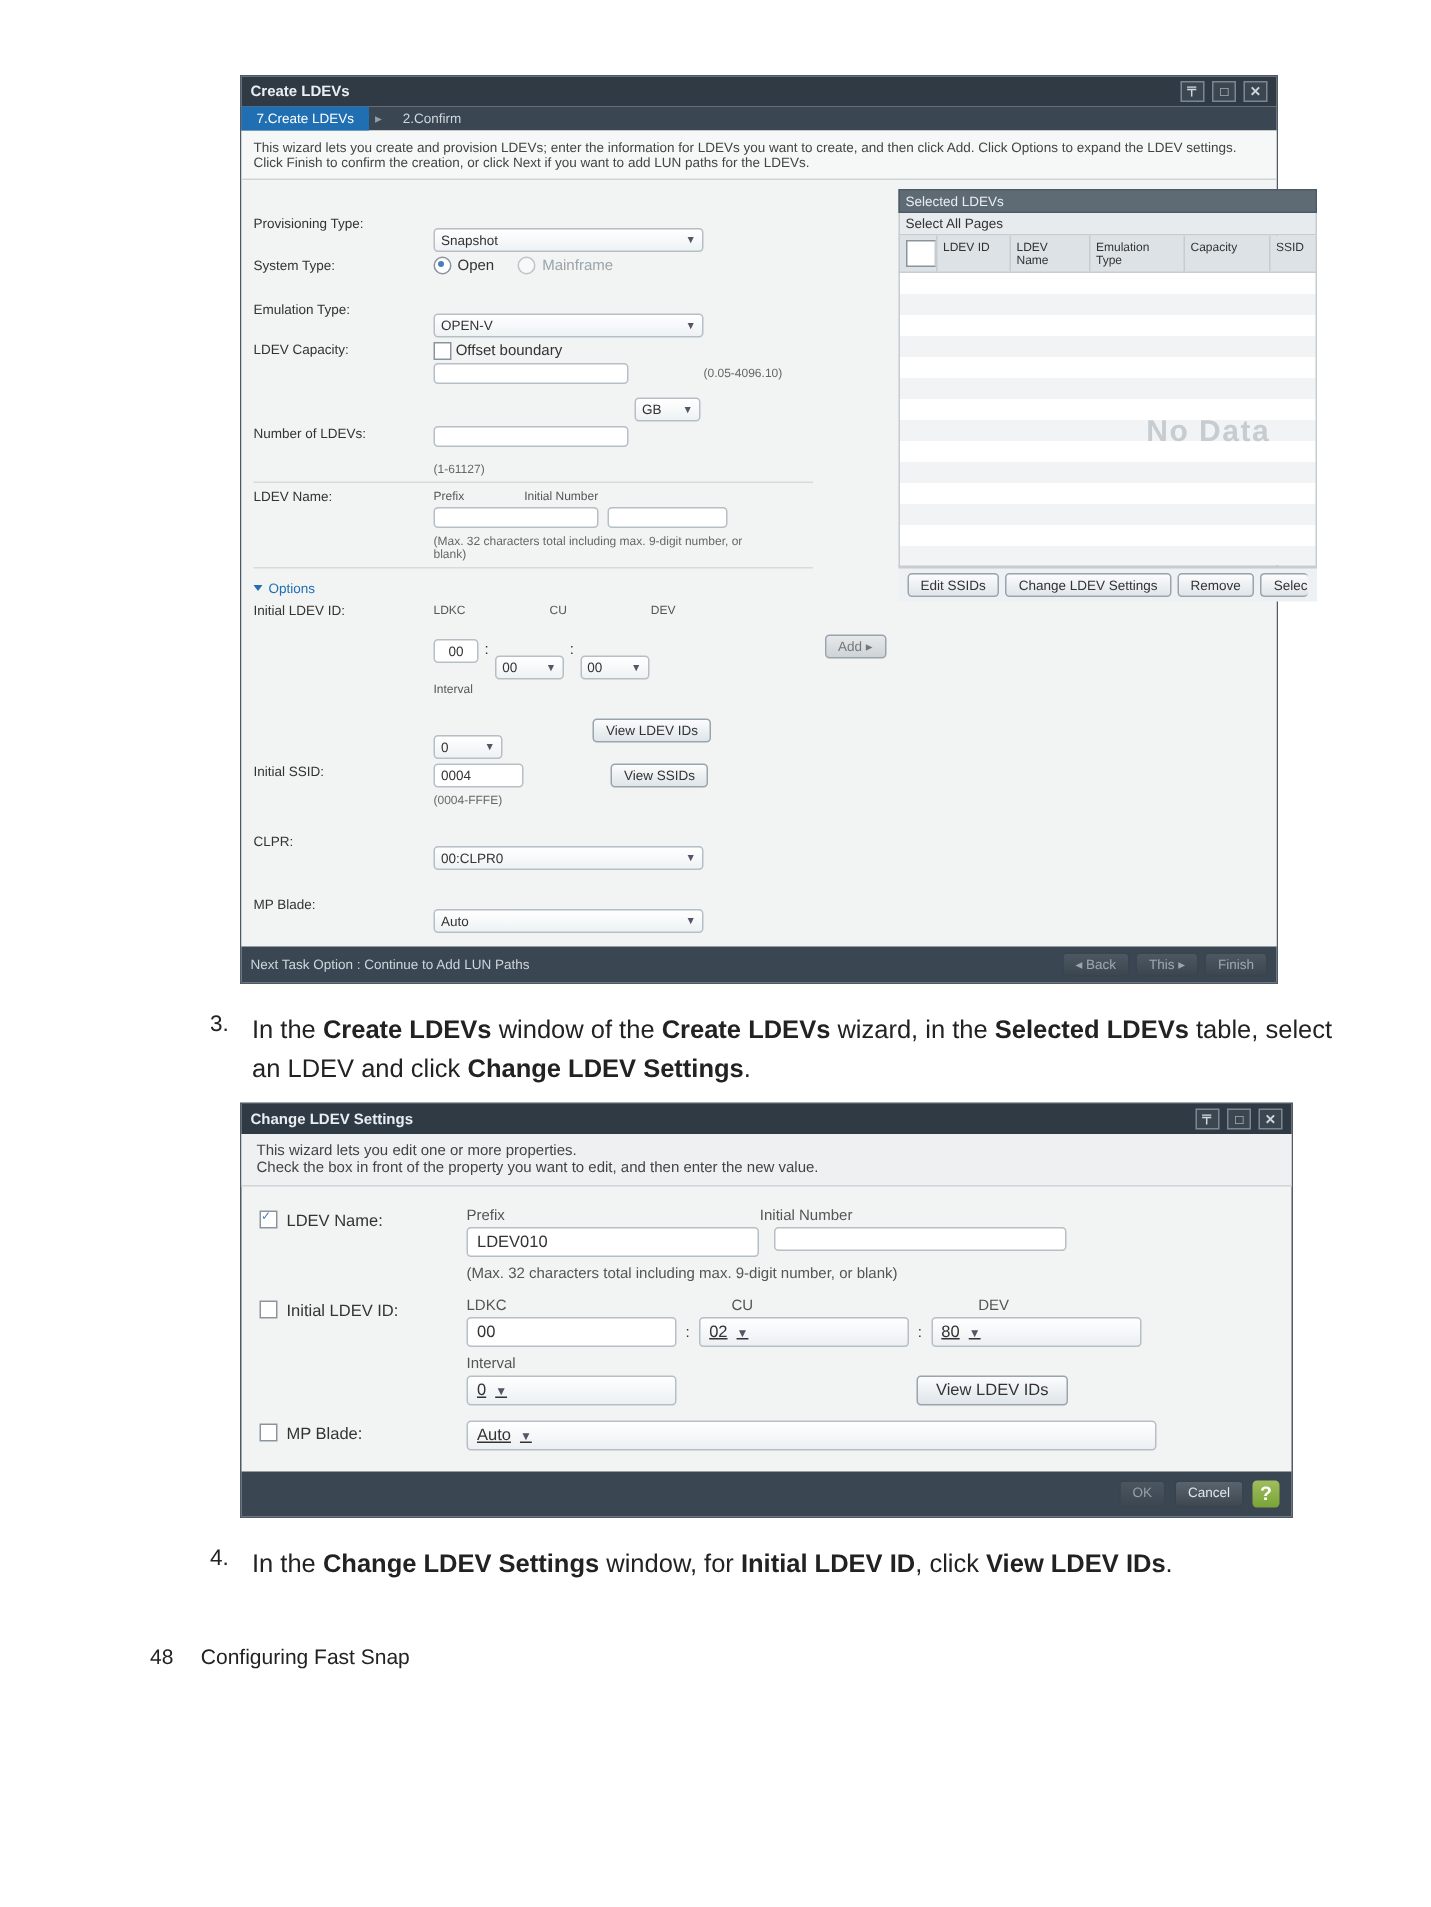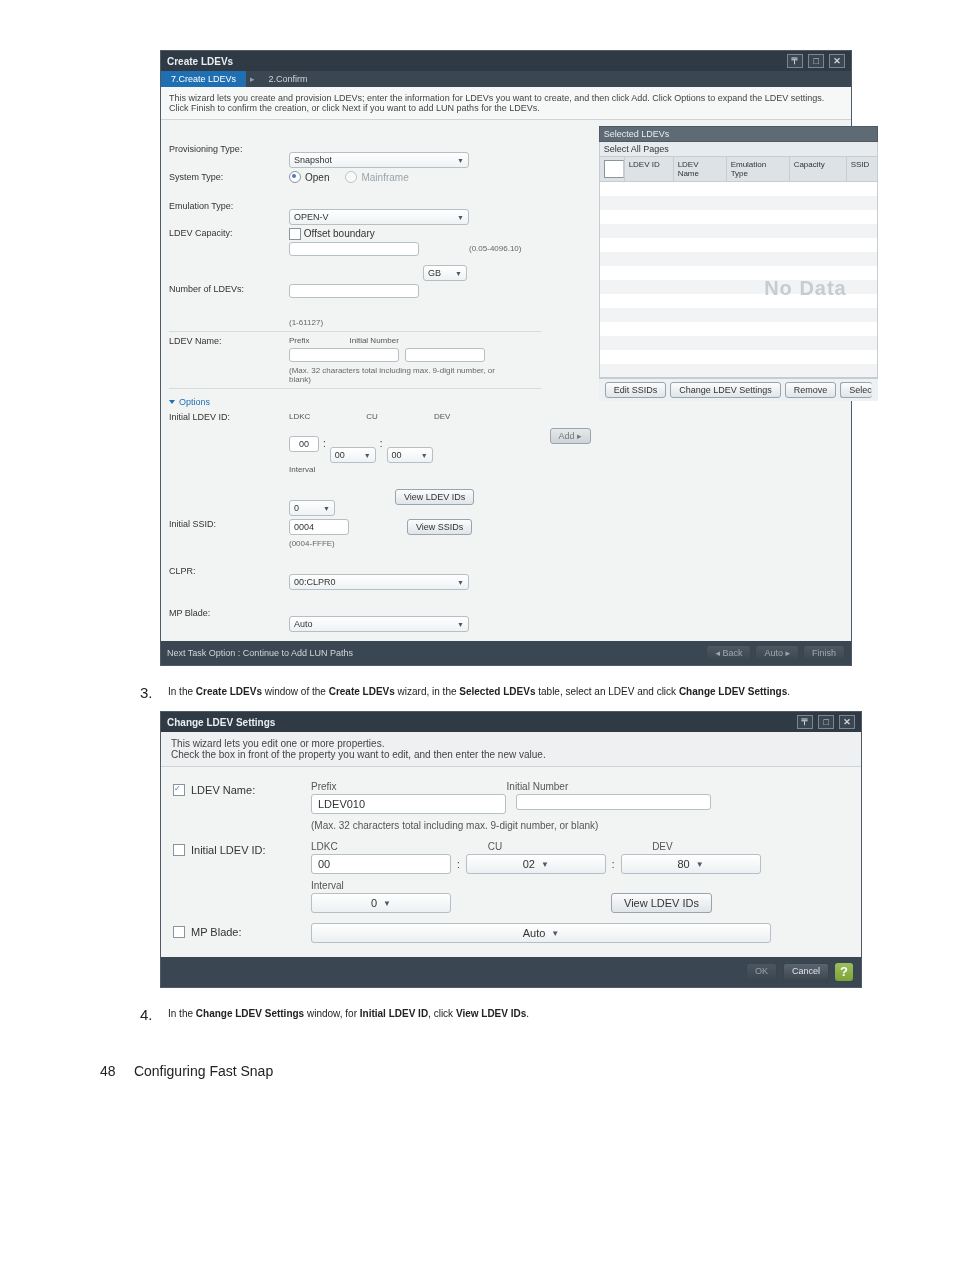--- a/index.html
+++ b/index.html
@@ -19,21 +19,21 @@
     margin: 18px 0 6px 80px;
     display: flex;
   }
   .step-num {
     width: 28px;
     font-size: 15px;
     color: #222;
   }
   .step-text {
     flex: 1;
-    font-size: 10px;
+    font-size: 17px;
     line-height: 1.5;
     color: #222;
   }
   .step-text b { font-weight: bold; }
   .img-holder {
     margin: 10px 0 10px 100px;
   }
   .footer {
     margin-top: 40px;
     font-size: 14px;
@@ -294,22 +294,23 @@
   }
   .d2sub {
     font-size:10px; color:#555;
   }
   .d2txt {
     border:1px solid #b6bfc6; background:#fff; border-radius:3px;
     font-size:11px; padding:3px 6px; box-sizing:border-box;
   }
   .d2sel {
     border:1px solid #b6bfc6; background:linear-gradient(#fff,#ecf0f2); border-radius:3px;
-    font-size:11px; padding:3px 6px; display:inline-flex; align-items:center; justify-content:center;
+    font-size:11px; padding:3px 6px; display:inline-flex; align-items:center; justify-content:flex-start;
     box-sizing:border-box;
+    text-decoration:underline;
   }
   .d2sel .dd { font-size:8px; color:#556; margin-left:6px; }
   .d2footer {
     background:#3a4651; display:flex; justify-content:flex-end; gap:6px;
     padding:6px 8px;
   }
   .helpbtn {
     display:inline-block; width:18px;height:18px;border-radius:3px;
     background:linear-gradient(#9fbf5c,#7aa337); color:#fff; font-weight:bold;
     text-align:center; line-height:18px; font-size:13px;
@@ -382,21 +383,21 @@
                     <span>GB</span>
                     <span class="dd">▼</span>
                  </div>
               </div>
               <div class="hint">(0.05-4096.10)</div>
             </div>
           </div>
 
           <div class="frow" style="align-items:flex-start;">
             <div class="flabel">Number of LDEVs:</div>
-            <div class="fctl" style="flex-direction:column; align-items:flex-start; gap:18px;">
+            <div class="fctl" style="flex-direction:column; align-items:flex-start; gap:8px;">
               <div class="txt" style="width:130px; height:14px;"></div>
               <div class="hint">(1-61127)</div>
             </div>
           </div>
 
           <div style="height:1px;background:#d6dbde;margin:4px 0;"></div>
 
           <div class="frow" style="align-items:flex-start;">
             <div class="flabel">LDEV Name:</div>
             <div class="fctl" style="flex-direction:column; align-items:flex-start; gap:2px;">
@@ -510,21 +511,21 @@
             <div class="btn">Remove</div>
             <div class="btn" style="padding-right:0;border-right:none;">Selec</div>
           </div>
         </div>
       </div>
 
       <div class="dlg-footer">
         <span class="note">Next Task Option : Continue to Add LUN Paths</span>
         <span class="fbtns">
           <span class="btn dark" style="opacity:.6">◂ Back</span>
-          <span class="btn dark" style="opacity:.6">Auto ▸</span>
+          <span class="btn dark" style="opacity:.6">This ▸</span>
           <span class="btn dark" style="opacity:.6">Finish</span>
         </span>
       </div>
     </div>
   </div>
 
   <div class="step">
     <div class="step-num">3.</div>
     <div class="step-text">
       <span>In the </span><b>Create LDEVs</b><span> window of the </span><b>Create LDEVs</b><span> wizard, in the </span><b>Selected LDEVs</b><span> table, select an LDEV and click </span><b>Change LDEV Settings</b><span>.</span>

